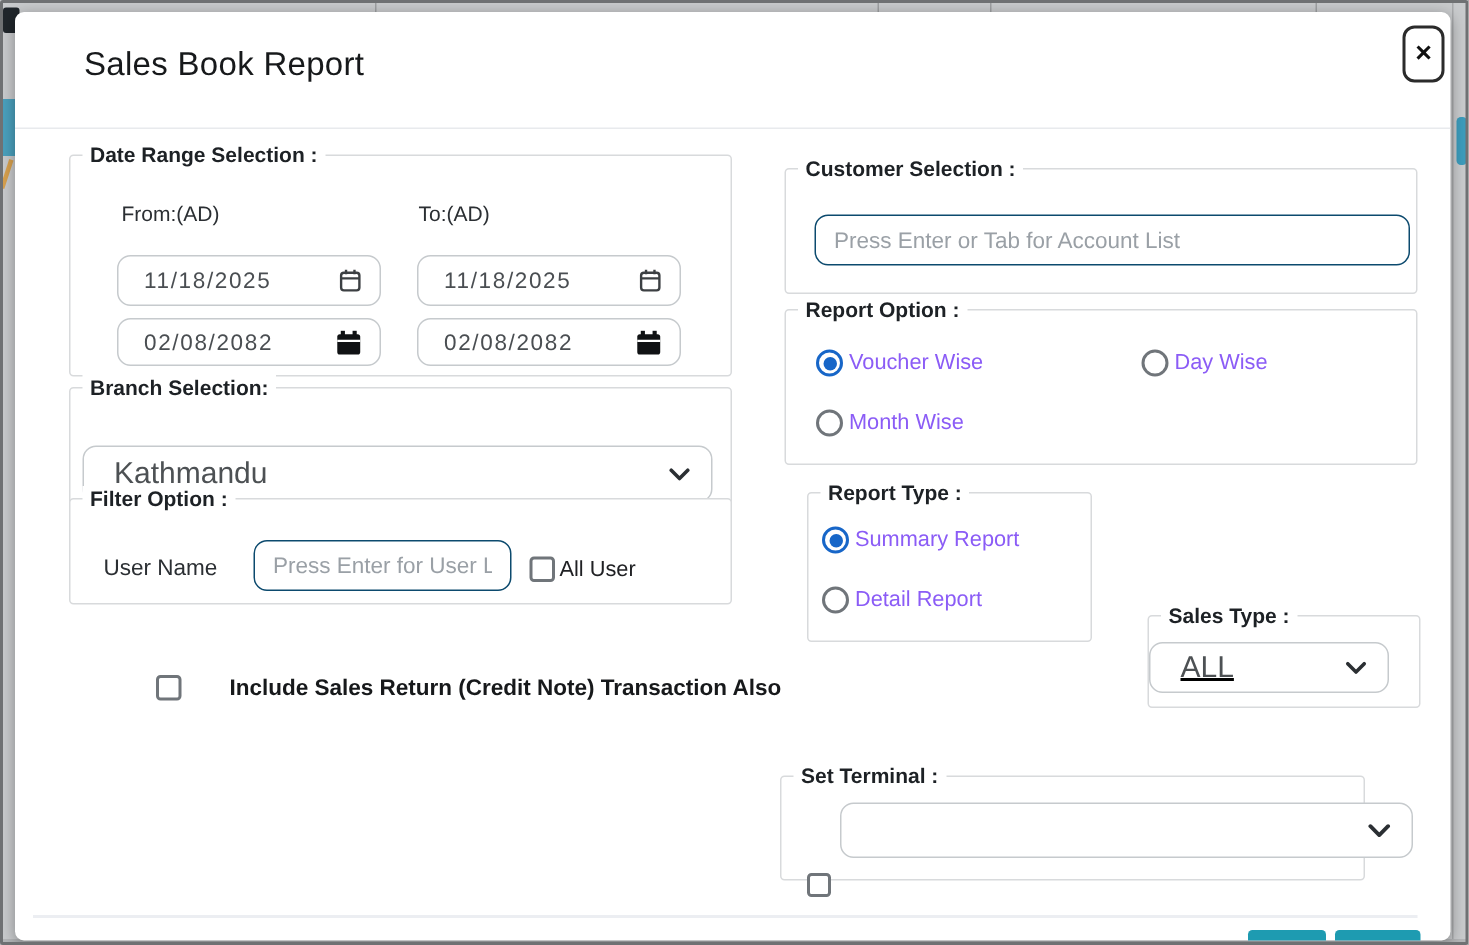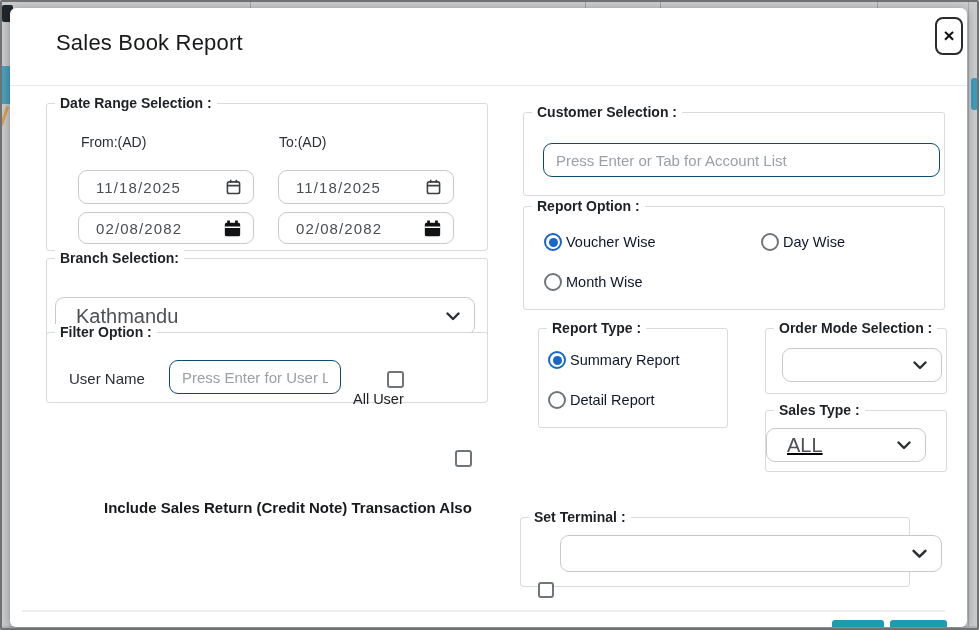--- a/index.html
+++ b/index.html
@@ -68,34 +68,34 @@
     border:1px solid #c6cacd; border-radius:9px;
     display:flex; align-items:center; justify-content:space-between;
     padding:0 14px 0 20px; cursor:pointer;
   }
   .select-text { font-size:20px; color:#4d5154; }
 
   .checkbox {
     width:17px; height:17px; flex:0 0 17px;
     border:2px solid #70757a; border-radius:3px; background:#fff; cursor:pointer;
   }
-  .check-row { position:absolute; display:flex; align-items:flex-end;flex-direction:column; }
+  .check-row { position:absolute; display:flex; align-items:center; }
   .check-label { font-size:14.5px; font-weight:500; color:#202124; }
   .check-label.bold { font-size:15px; font-weight:700; color:#17191b; }
 
   .radio-row { position:absolute; display:flex; align-items:center; gap:4px; cursor:pointer; }
   .radio {
     width:18px; height:18px; flex:0 0 18px; border-radius:50%;
     border:2px solid #70757a; background:#fff;
     display:inline-flex; align-items:center; justify-content:center;
   }
   .radio.checked { border-color:#1766c8; }
   .radio .dot { width:9px; height:9px; border-radius:50%; }
   .radio.checked .dot { background:#1766c8; }
-  .radio-label { font-size:14.5px; font-weight:500; color:#0f172a;text-align:center; }
+  .radio-label { font-size:14.5px; font-weight:500; color:#8b5cf6;text-align:center; }
 
   .footer-divider { position:absolute; left:12px; top:602px; width:923px; height:2px; background:#eceef2; }
   .footer-btn { position:absolute; top:612px; height:22px; border:none; border-radius:3px; cursor:pointer; }
 
   .window-border {
     position:absolute; inset:0; border:2px solid #6f7173; border-radius:2px;
     pointer-events:none;
   }
   svg { display:block; }
 </style>
@@ -238,31 +238,20 @@
         <span class="radio-label">Summary Report</span>
       </div>
       <div class="radio-row" style="left:9px; top:62px;">
         <span class="radio">
             <span class="dot"></span>
           </span>
         <span class="radio-label">Detail Report</span>
       </div>
     </div>
 
-    <div class="fs" style="left:755px; top:320px; width:182px; height:66px;">
-      <span class="fs-legend">Order Mode Selection :</span>
-      <div class="select" style="left:16px; top:19px; width:160px; height:34px;">
-        <span class="select-text"></span>
-        <span>
-          <svg width="14" height="9" viewBox="0 0 14 9">
-              <polyline points="1.5,1.5 7,7 12.5,1.5" fill="none" stroke="#2b2f33" stroke-width="2.4" stroke-linecap="round" stroke-linejoin="round"></polyline>
-            </svg>
-        </span>
-      </div>
-    </div>
 
     <div class="fs" style="left:755px; top:402px; width:182px; height:62px;">
       <span class="fs-legend">Sales Type :</span>
       <div class="select" style="left:0; top:17px; width:160px; height:34px;text-decoration:underline;">
         <span class="select-text">ALL</span>
         <span>
           <svg width="14" height="9" viewBox="0 0 14 9">
               <polyline points="1.5,1.5 7,7 12.5,1.5" fill="none" stroke="#2b2f33" stroke-width="2.4" stroke-linecap="round" stroke-linejoin="round"></polyline>
             </svg>
         </span>

